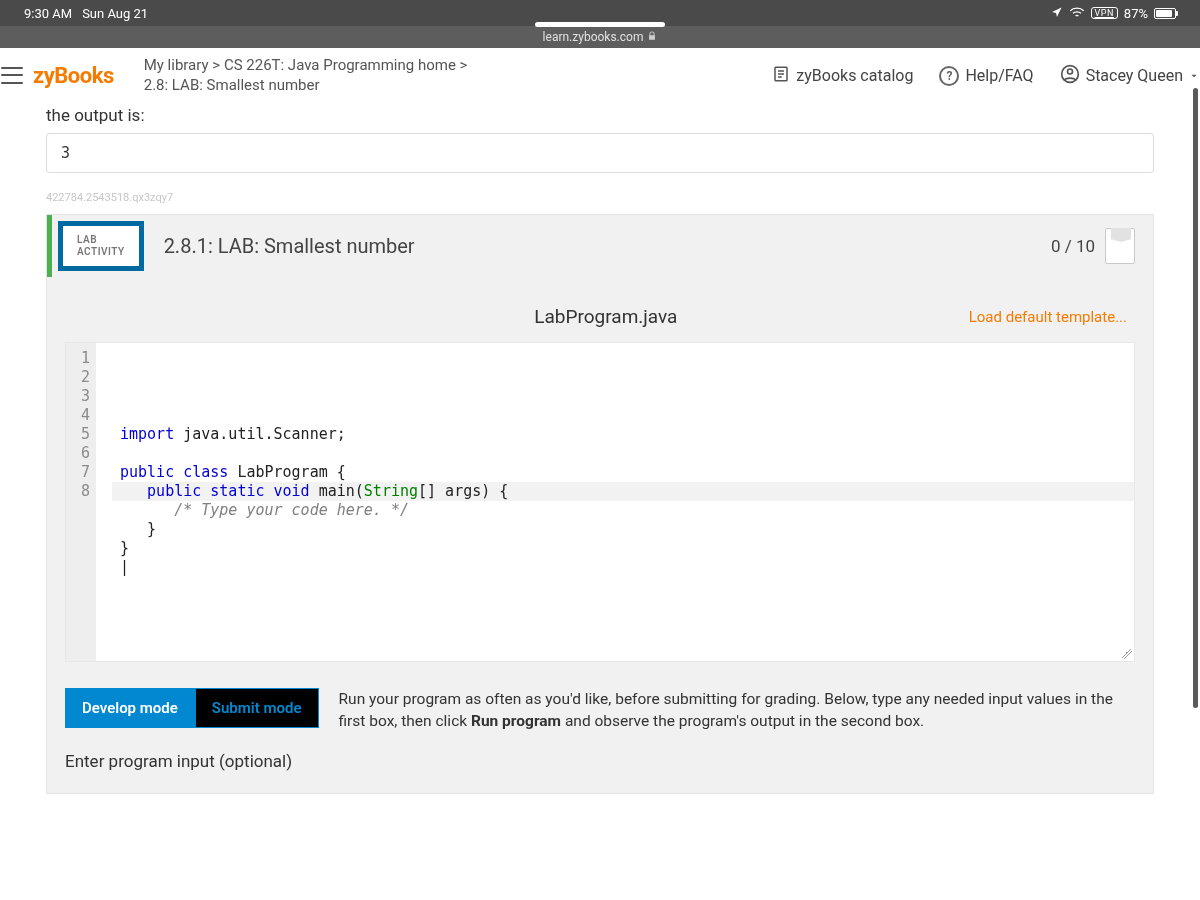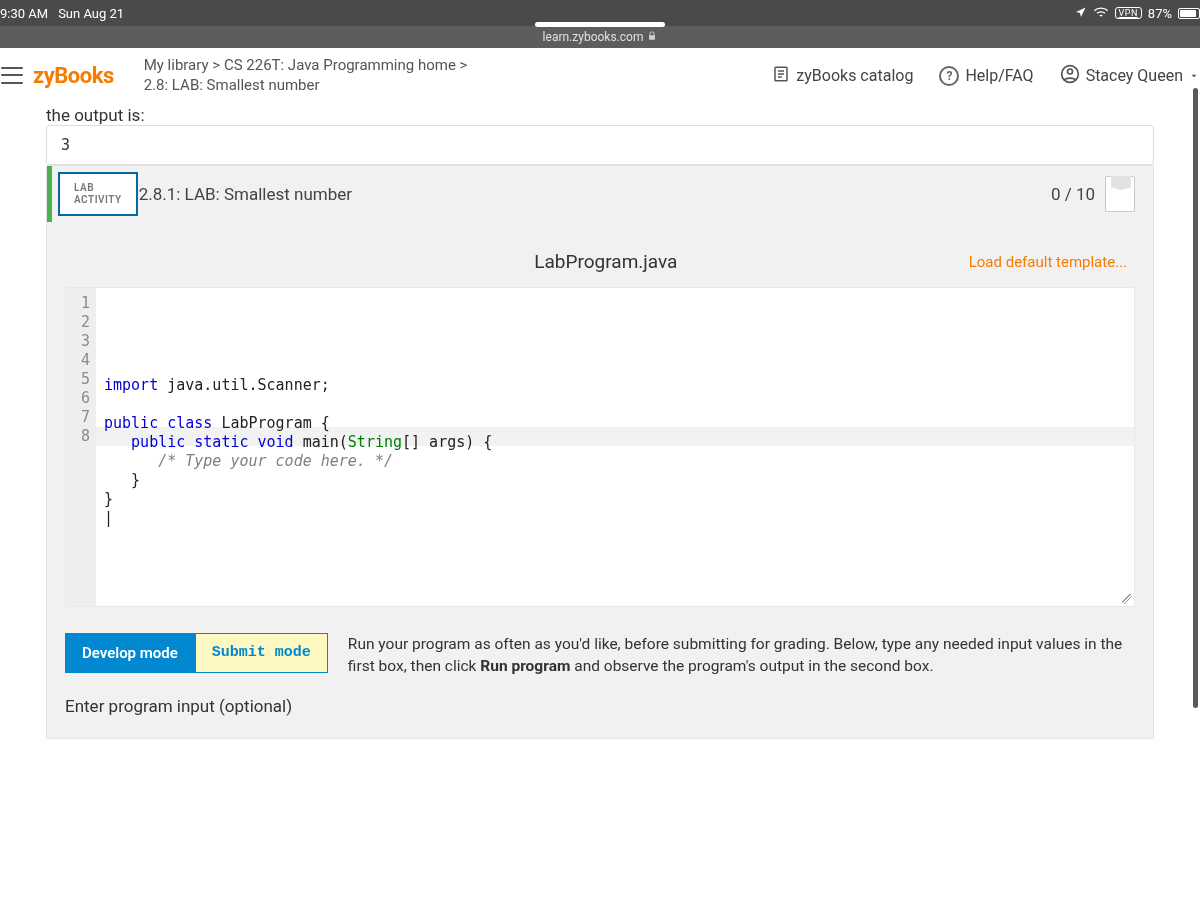--- a/index.html
+++ b/index.html
@@ -1,19 +1,19 @@
 <!DOCTYPE html>
 <html><head>
 <meta charset="utf-8">
 <style>
   * { box-sizing: border-box; margin: 0; padding: 0; }
   body { font-family: -apple-system, BlinkMacSystemFont, "Segoe UI", Roboto, Helvetica, Arial, sans-serif; background: #fff; width: 1200px; height: 900px; overflow: hidden; position: relative; }
 
   
-  .status-bar { height: 26px; background: #4a4a4a; color: #fff; display: flex; align-items: center; justify-content: space-between; padding: 0 0; font-size: 13px; }
+  .status-bar { height: 26px; background: #4a4a4a; color: #fff; display: flex; align-items: center; justify-content: space-between; padding: 0 24px; font-size: 13px; }
   .status-left { display: flex; align-items: center; gap: 10px; }
   .status-right { display: flex; align-items: center; gap: 6px; }
   .battery-box { display:inline-block; width:22px; height:11px; border:1px solid #fff; border-radius:2px; position:relative; }
   .battery-box::after { content:""; position:absolute; right:-3px; top:2px; width:2px; height:5px; background:#fff; border-radius:0 1px 1px 0; }
   .battery-fill { position:absolute; left:1px; top:1px; bottom:1px; width:80%; background:#fff; border-radius:1px; }
   .vpn-badge { border:1px solid #fff; border-radius:3px; font-size:9px; padding:0 3px; letter-spacing:0.5px;text-decoration:underline; }
 
   
   .url-bar { height: 22px; background: #5d5d5d; display:flex; align-items:center; justify-content:center; color:#e0e0e0; font-size:12px; position:relative; }
   .url-bar .pill { position:absolute; top:-4px; left:50%; transform:translateX(-50%); width:130px; height:5px; background:#fff; border-radius:3px; }
@@ -25,54 +25,54 @@
   .hamburger span { height:2px; background:#555; border-radius:1px; }
   .logo { font-size:22px; font-weight:700; color:#f57c00; letter-spacing:-0.5px; }
   .breadcrumb-area { margin-left:20px; font-size:15px; color:#555; }
   .breadcrumb-line { line-height:1.3; }
   .header-right { margin-left:auto; display:flex; align-items:center; gap:26px; font-size:16px; color:#444; }
   .header-link { display:flex; align-items:center; gap:6px; cursor:pointer; }
   .circ-icon { width:20px; height:20px; border:2px solid #666; border-radius:50%; display:flex; align-items:center; justify-content:center; font-size:12px; font-weight:bold; color:#666; }
 
   
   .content { padding: 0 46px; overflow-y:auto; height: calc(900px - 26px - 22px - 62px); }
-  .out-label { font-size:17px; color:#333; margin-top:2px; }
+  .out-label { font-size:17px; color:#333; margin-top:2px; margin-bottom:8px; }
   .out-box { border:1px solid #ddd; border-radius:3px; padding:10px 14px; font-family: ui-monospace, Menlo, Consolas, monospace; font-size:15px; color:#333; background:#fff; }
   .faint-id { color:#c7c7c7; font-size:11px; margin:18px 0 10px 0; }
 
   
   .activity-card { background:#f1f1f1; border:1px solid #e5e5e5; padding:0; }
   .activity-header { display:flex; align-items:stretch; }
   .activity-header .greenbar { width:5px; background:#4caf50; }
-  .activity-header .tag { background:#fff; border:2px solid #0369a1; padding:8px 14px; margin:6px 0 6px 6px; font-size:10px; font-weight:600; color:#777; letter-spacing:0.5px; line-height:1.2; }
-  .activity-header .title { flex:1; display:flex; align-items:center; padding-left:1px; font-size:17px; color:#444; }
+  .activity-header .tag { background:#fff; border:5px solid #0369a1; padding:8px 14px; margin:6px 0 6px 6px; font-size:10px; font-weight:600; color:#777; letter-spacing:0.5px; line-height:1.2; }
+  .activity-header .title { flex:1; display:flex; align-items:center; padding-left:20px; font-size:20px; color:#444; }
   .activity-header .score { display:flex; align-items:center; padding-right:18px; font-size:17px; color:#444; gap:10px; }
   .bookmark-slot { width:30px; height:36px; border:1px solid #c9c9c9; border-radius:2px; position:relative; background:#fff; }
   .bookmark-slot::before { content:""; position:absolute; top:-1px; left:5px; width:20px; height:14px; background:#e2e2e2; clip-path: polygon(0 0, 100% 0, 100% 80%, 50% 100%, 0 80%); }
 
   .editor-wrap { margin:28px 18px 0 18px; }
   .file-row { display:flex; align-items:center; justify-content:space-between; padding:0 8px 14px 8px; }
   .filename { flex:1; text-align:center; font-size:19px; color:#333; }
   .load-link { color:#f57c00; font-size:15px; cursor:pointer; }
 
   .editor { background:#fff; border:1px solid #e8e8e8; font-family: ui-monospace, Menlo, Consolas, monospace; font-size:15px; line-height:19px; position:relative; display:flex; height:320px; }
   .gutter { background:#eeeeee; color:#8b8b8b; text-align:right; padding:6px 6px 6px 2px; user-select:none; min-width:30px; }
-  .code-area { padding:12px 8px; flex:1; white-space:pre; color:#222; position:relative; }
+  .code-area { padding:6px 8px; flex:1; white-space:pre; color:#222; position:relative;margin-left:16px; }
   .k-blue { color:#0000d6; }
   .k-green { color:#008000; }
   .k-gray { color:#808080; font-style:italic; }
   .hl-line { position:absolute; left:0; right:0; height:19px; background:#f2f2f2; z-index:0; }
   .code-lines { position:relative; z-index:1; }
   .resize-grip { position:absolute; right:2px; bottom:2px; width:10px; height:10px; background:linear-gradient(135deg, transparent 40%, #999 40%, #999 46%, transparent 46%, transparent 58%, #999 58%, #999 64%, transparent 64%); }
 
   .below-editor { display:flex; padding:26px 18px 18px 18px; gap:20px; align-items:flex-start; }
   .mode-btns { display:flex; }
   .mode-btn { padding:10px 16px; font-size:15px; font-weight:600; border:1px solid #0288d1; cursor:pointer; }
   .mode-btn.active { background:#0288d1; color:#fff; }
-  .mode-btn.inactive { background:#fef9c3; color:#0288d1;font-family:Liberation Mono, monospace; }
+  .mode-btn.inactive { background:#000000; color:#0288d1; }
   .instr-text { font-size:15.5px; color:#333; line-height:1.45; flex:1; }
   .instr-text b { font-weight:700; }
 
   .input-section { padding: 0 18px 16px 18px; }
   .input-label { font-size:17px; color:#333; margin-bottom:6px; }
   .input-box { width:100%; border:1px solid #ccc; padding:8px 10px; font-size:16px; color:#333; font-family:inherit; }
   .input-box::placeholder { color:#9e9e9e; }
 
   
   .page-scroll { position:absolute; right:0; top:48px; bottom:0; width:8px; }
@@ -160,20 +160,21 @@
             <path d="M6 9l6 6 6-6z"></path>
           </svg>
       </span>
     </div>
   </div>
 </div>
 
 <div class="content">
   <div class="out-label">the output is:</div>
   <div class="out-box">3</div>
+  <div class="faint-id">422784.2543518.qx3zqy7</div>
 
   <div class="activity-card">
     <div class="activity-header">
       <div class="greenbar"></div>
       <div class="tag">
         <div>LAB</div>
         <div>ACTIVITY</div>
       </div>
       <div class="title">2.8.1: LAB: Smallest number</div>
       <div class="score">

